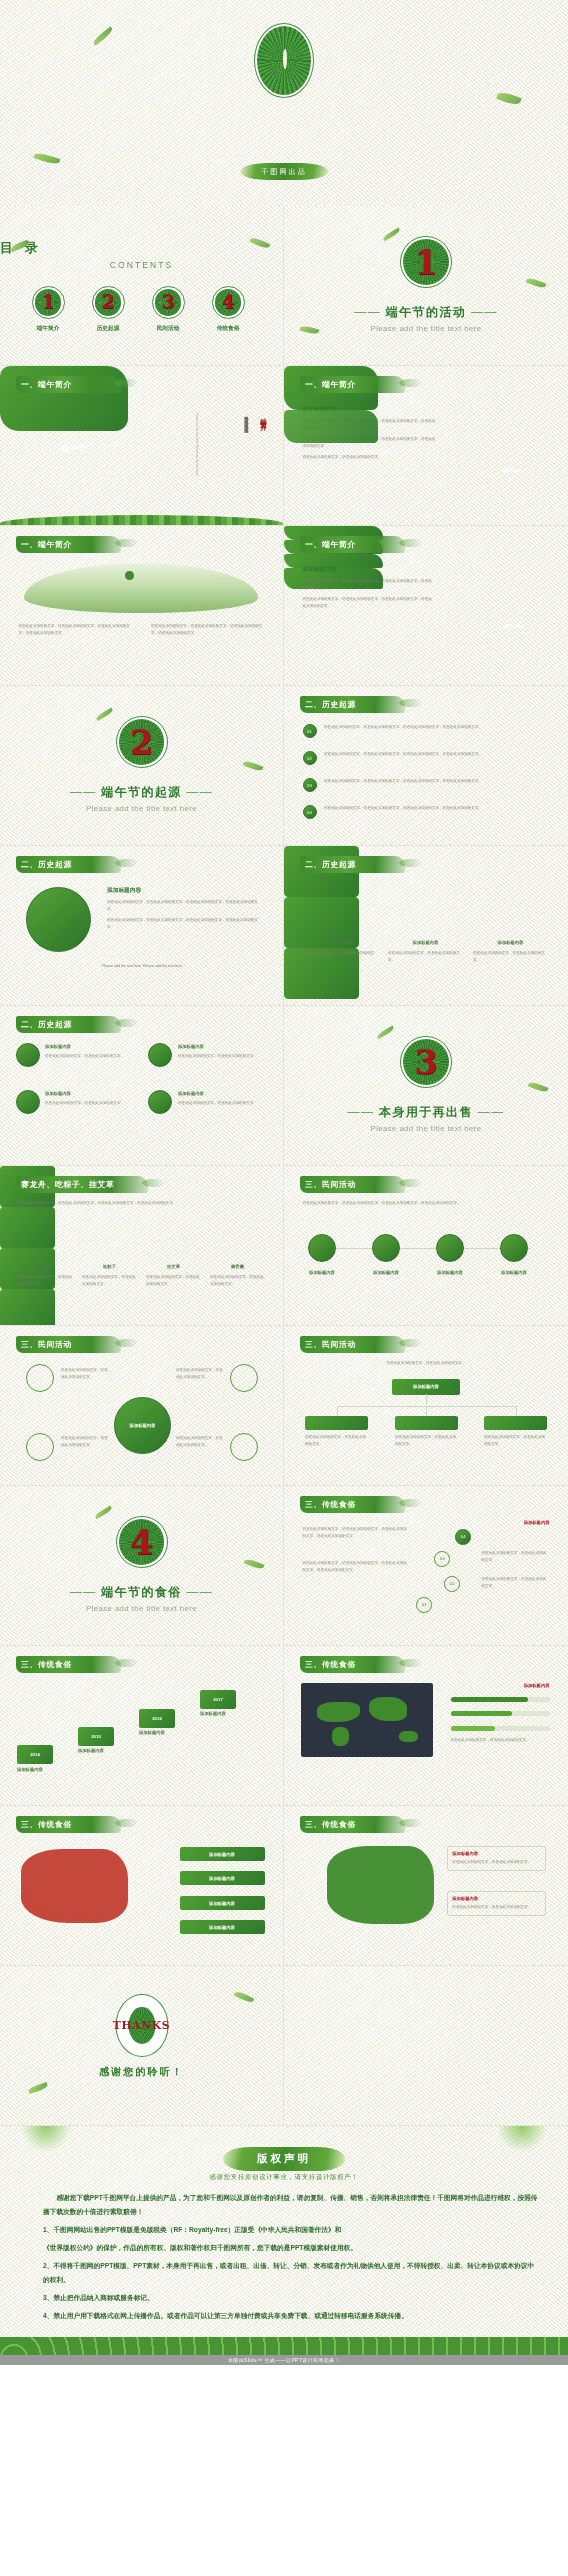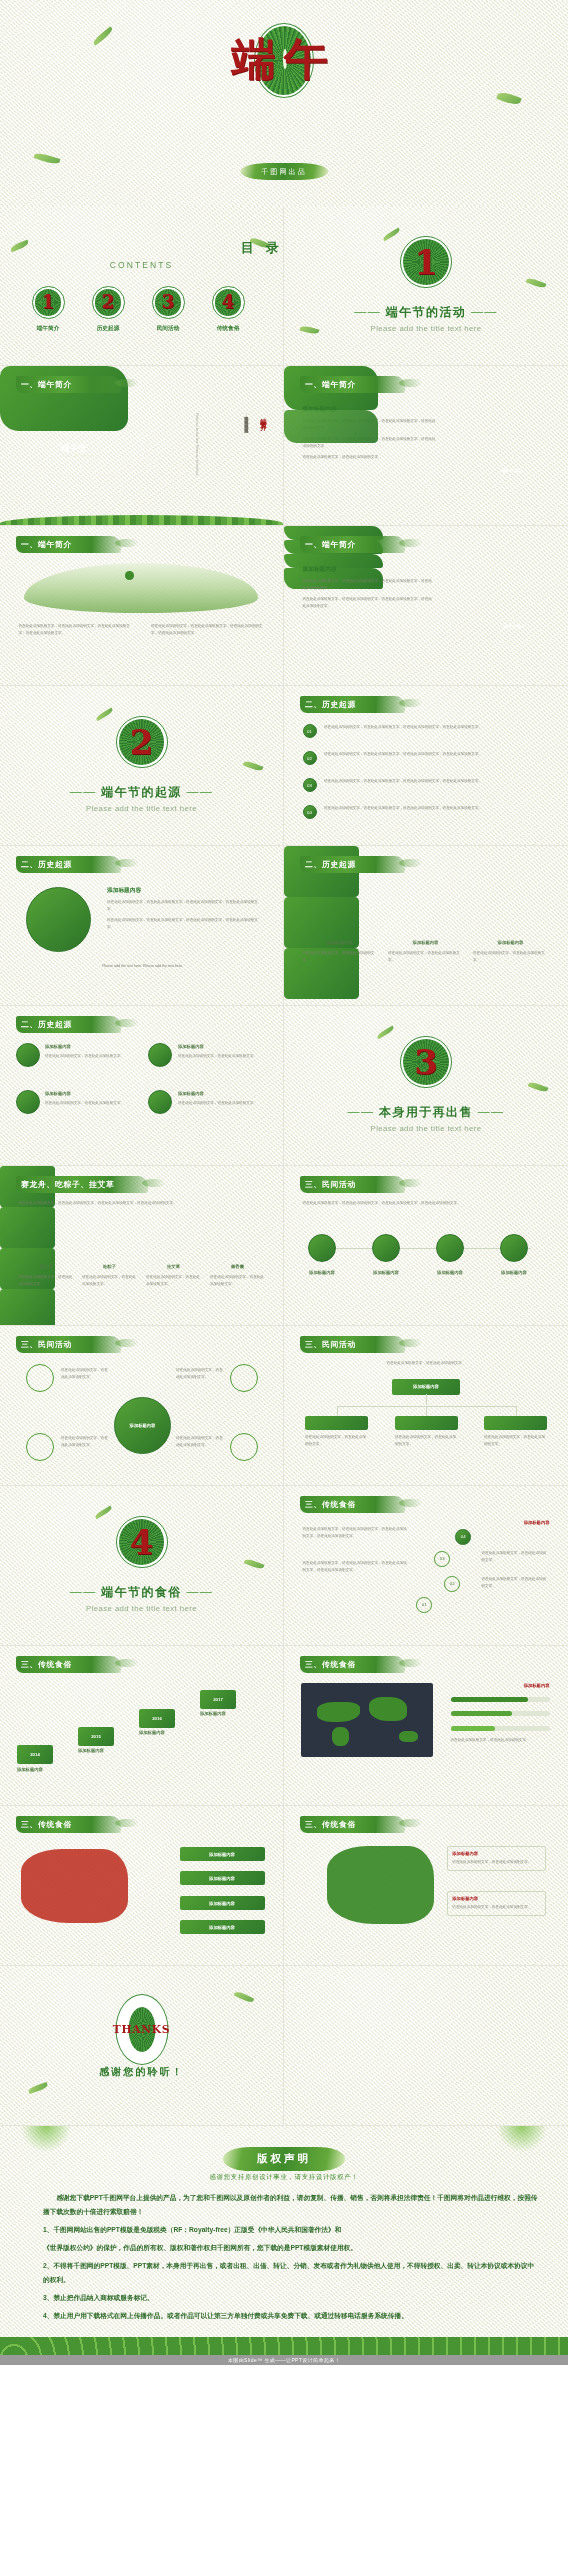--- a/index.html
+++ b/index.html
@@ -93,21 +93,21 @@
   .ring{border:0.9px solid #4f9e33;border-radius:50%;box-sizing:border-box;}
   .ring.filled{background:linear-gradient(140deg,#56a338,#2c7328);border-color:#2c7328;}
   .hline{position:absolute;height:0.7px;background:#cdd9bf;}
   .vline{position:absolute;width:0.7px;background:#cdd9bf;}
   .lbl{font-size:4.3px;color:#4f7a44;}
   .lbl-w{font-size:4.3px;color:#fff;}
   .dot{border-radius:50%;}
 
   
   .thanks-circle{position:absolute;left:50%;top:28px;transform:translateX(-50%);
-    width:53px;height:71px;border-radius:50%;border:1px solid #3f8f3c;padding:12px;box-sizing:border-box;background:#fff;}
+    width:53px;height:63px;border-radius:50%;border:1px solid #3f8f3c;padding:12px;box-sizing:border-box;background:#fff;}
   .thanks-txt{font-family:"DejaVu Serif",serif;font-size:10.7px;font-weight:bold;color:#a81818;letter-spacing:0.7px;}
   .thanks-main{position:absolute;left:0;right:0;top:99px;text-align:center;font-size:10px;font-weight:bold;color:#2f7a2c;letter-spacing:2.1px;}
 
   
   .copy{height:239px;position:relative;overflow:hidden;}
   .copy-badge{position:absolute;left:50%;top:21px;transform:translateX(-50%);
     background:linear-gradient(100deg,#dff0c0 0%,#63a83a 16%,#3f8b2c 50%,#63a83a 84%,#dff0c0 100%);
     color:#fff;font-size:10.7px;font-weight:bold;letter-spacing:2.8px;padding:5px 34px;border-radius:28px/11.4px;}
   .copy-lead{position:absolute;left:0;right:0;top:47px;text-align:center;font-size:6.4px;color:#3f8b2c;letter-spacing:0.7px;}
   .copy-body{position:absolute;left:43px;right:28px;top:65px;color:#2f6b2a;font-size:6.7px;line-height:2.05;font-weight:bold;}
@@ -125,31 +125,30 @@
 <body>
 
 <div class="page paper cover">
   <div class="cover-inner">
     <div class="leaf" style="left:91px;top:33px;width:24px;height:6.4px;transform:rotate(-38deg)"></div>
     <div class="leaf" style="left:497px;top:94px;width:24px;height:8.5px;transform:rotate(20deg)"></div>
     <div class="leaf" style="left:34px;top:155px;width:25.6px;height:7px;transform:rotate(18deg)"></div>
     <div class="seal">
         <div class="seal-leaf"></div>
       </div>
-    <div class="cover-title">端午</div>
     <div class="cover-badge">千图网出品</div>
   </div>
 </div>
 
 <div class="grid">
 
   <div class="slide paper">
     <div class="leaf" style="left:10px;top:37px;width:18.5px;height:5.7px;transform:rotate(-22deg)"></div>
     <div class="leaf" style="left:250px;top:34px;width:20px;height:5.7px;transform:rotate(24deg)"></div>
-    <div style="position:absolute;left:0;right:0;top:34px;text-align:right;font-size:12.8px;font-weight:bold;color:#2f7a2c;letter-spacing:4.3px">目 录</div>
+    <div style="position:absolute;left:0;right:0;top:34px;text-align:left;font-size:12.8px;font-weight:bold;color:#2f7a2c;letter-spacing:4.3px">目 录</div>
     <div style="position:absolute;left:0;right:0;top:54px;text-align:center;font-size:8.5px;color:#5f9a52;letter-spacing:2.1px">CONTENTS</div>
     <div style="position:absolute;left:28px;top:80px;display:flex;gap:20px">
       <div style="width:40px;text-align:center">
         <div class="sec-circle" style="position:relative;left:auto;top:auto;transform:none;margin:0 auto;width:33px;height:33px">
           <div class="disc">
               <span class="sec-num" style="font-size:18.5px">1</span>
             </div>
         </div>
         <div style="margin-top:5.7px;font-size:5.7px;font-weight:bold;color:#2f7a2c">端午简介</div>
       </div>

